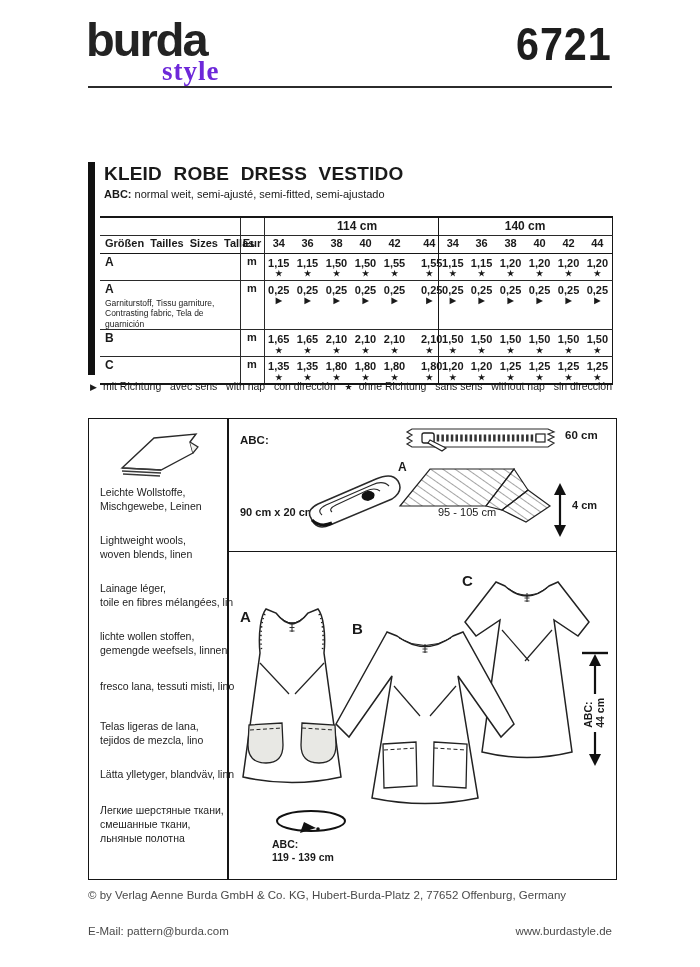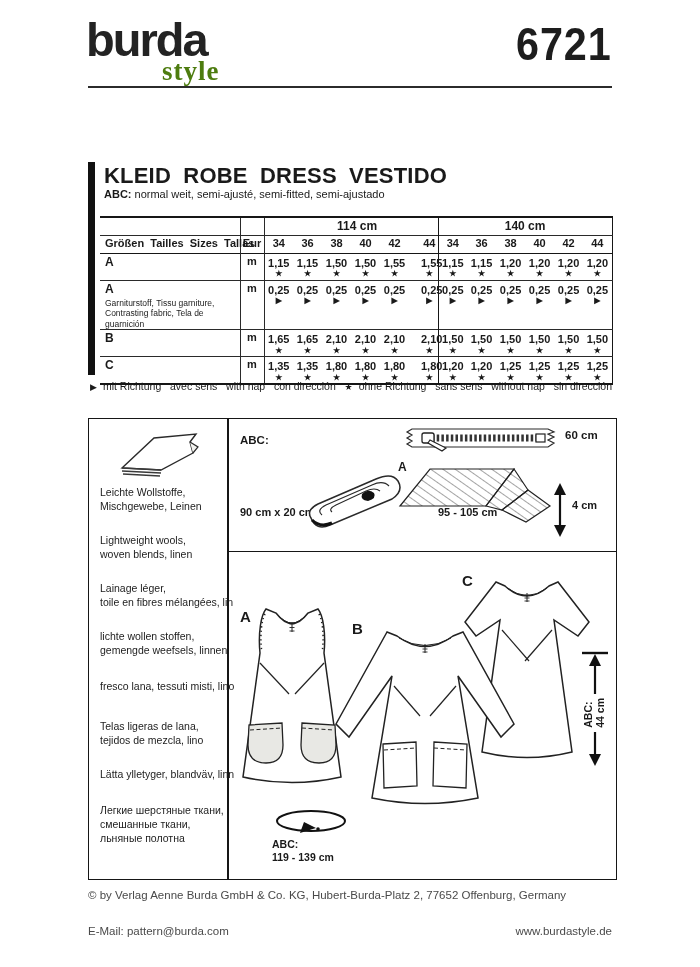--- a/index.html
+++ b/index.html
@@ -2,27 +2,27 @@
 <html><head>
 <meta charset="utf-8">
 <style>
   * { margin:0; padding:0; box-sizing:border-box; }
   html,body { background:#ffffff; }
   body { font-family:"Liberation Sans", sans-serif; color:#1a1a1a; }
   .page { position:relative; width:700px; height:967px; background:#ffffff; overflow:hidden; }
 
   
   .logo-main { position:absolute; left:86px; top:12px; font-size:47px; font-weight:700; letter-spacing:-2px; color:#232323; }
-  .logo-sub  { position:absolute; left:162px; top:56px; font-family:"Liberation Serif", serif; font-size:27px; font-weight:700; color:#4d7c0f; letter-spacing:1px; }
+  .logo-sub  { position:absolute; left:162px; top:56px; font-family:"Liberation Serif", serif; font-size:27px; font-weight:700; color:#6d28d9; letter-spacing:1px; }
   .header-rule { position:absolute; left:88px; top:86px; width:524px; height:2px; background:#2b2b2b; }
   .pattern-number { position:absolute; right:88px; top:16px; font-size:47px; font-weight:700; letter-spacing:1px; color:#1d1d1d; transform:scaleX(0.88); transform-origin:right top; }
 
   
   .title-bar { position:absolute; left:88px; top:162px; width:7px; height:213px; background:#111; }
-  .title-main { position:absolute; left:104px; top:163px; font-size:22px; font-weight:700; word-spacing:6px; letter-spacing:0.2px; }
+  .title-main { position:absolute; left:104px; top:163px; font-size:19px; font-weight:700; word-spacing:6px; letter-spacing:0.2px; }
   .title-sub { position:absolute; left:104px; top:188px; font-size:11px; }
   .title-sub b { font-weight:700; }
 
   
   .size-table { position:absolute; left:100px; top:216px; width:512px; border-collapse:collapse; table-layout:fixed;
                 border-top:2px solid #161616; border-bottom:2px solid #161616; border-right:1.5px solid #161616; }
   .size-table td, .size-table th { font-weight:700; font-size:11px; text-align:center; vertical-align:top; padding:1px 0 0 0; }
   .size-table tr { border-bottom:1px solid #2a2a2a; }
   .size-table tr.r-sizes { border-bottom:1.7px solid #161616; }
   .size-table .sep { border-right:1.2px solid #2a2a2a; }
@@ -54,21 +54,21 @@
   .fabric-item div { white-space:nowrap; }
 
   .abc-label { position:absolute; left:240px; top:434px; font-size:11.5px; font-weight:700; }
   .interfacing { position:absolute; left:240px; top:453px; font-size:10.5px; line-height:1.24; }
   .interfacing-size { position:absolute; left:240px; top:506px; font-size:11px; font-weight:700; }
   .iron { position:absolute; left:304px; top:468px; }
   .zipper { position:absolute; left:402px; top:424px; }
   .zipper-length { position:absolute; left:565px; top:429px; font-size:11.5px; font-weight:700; }
   .bias-view-label { position:absolute; left:398px; top:460px; font-size:12px; font-weight:700; }
   .bias-strip { position:absolute; left:398px; top:464px; }
-  .bias-length { position:absolute; left:438px; top:506px; font-size:11px; font-weight:700; }
+  .bias-length { position:absolute; left:438px; top:506px; font-size:11px; font-weight:400; }
   .bias-arrow { position:absolute; left:552px; top:482px; }
   .bias-width { position:absolute; left:572px; top:499px; font-size:11px; font-weight:700; }
 
   
   .view-label { position:absolute; font-size:15px; font-weight:700; }
   .vl-a { left:240px; top:608px; }
   .vl-b { left:352px; top:620px; }
   .vl-c { left:462px; top:572px; }
   .dress { position:absolute; }
   .d-a { left:233px; top:595px; }

